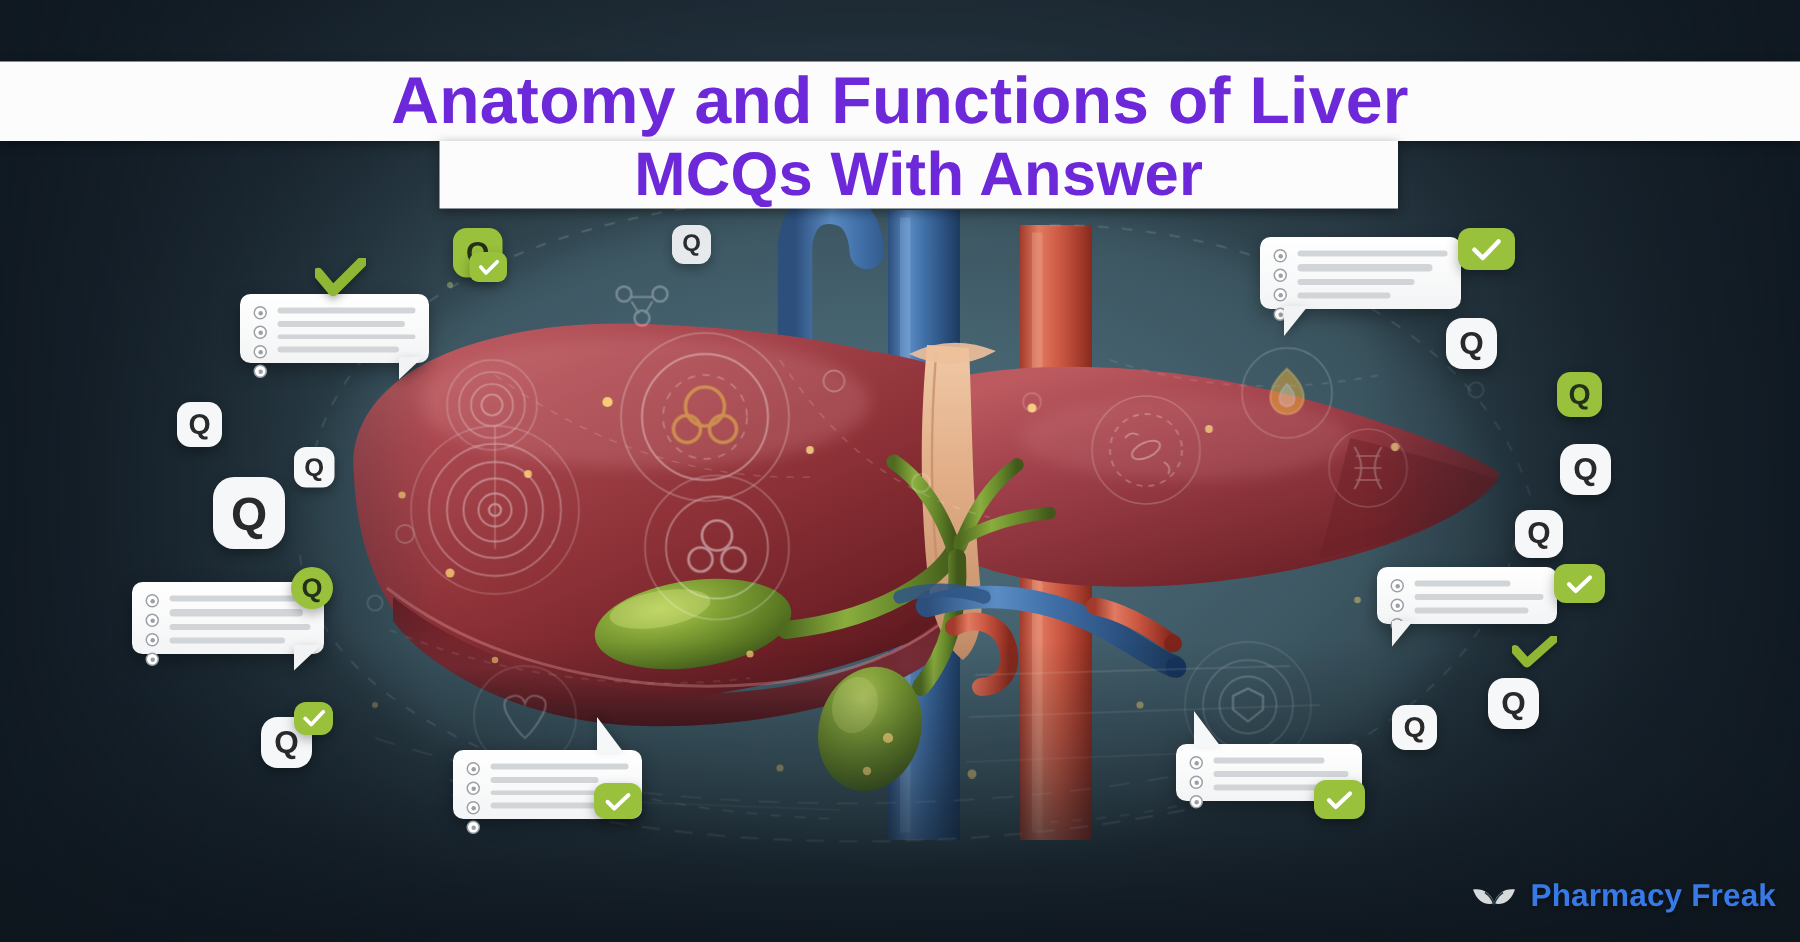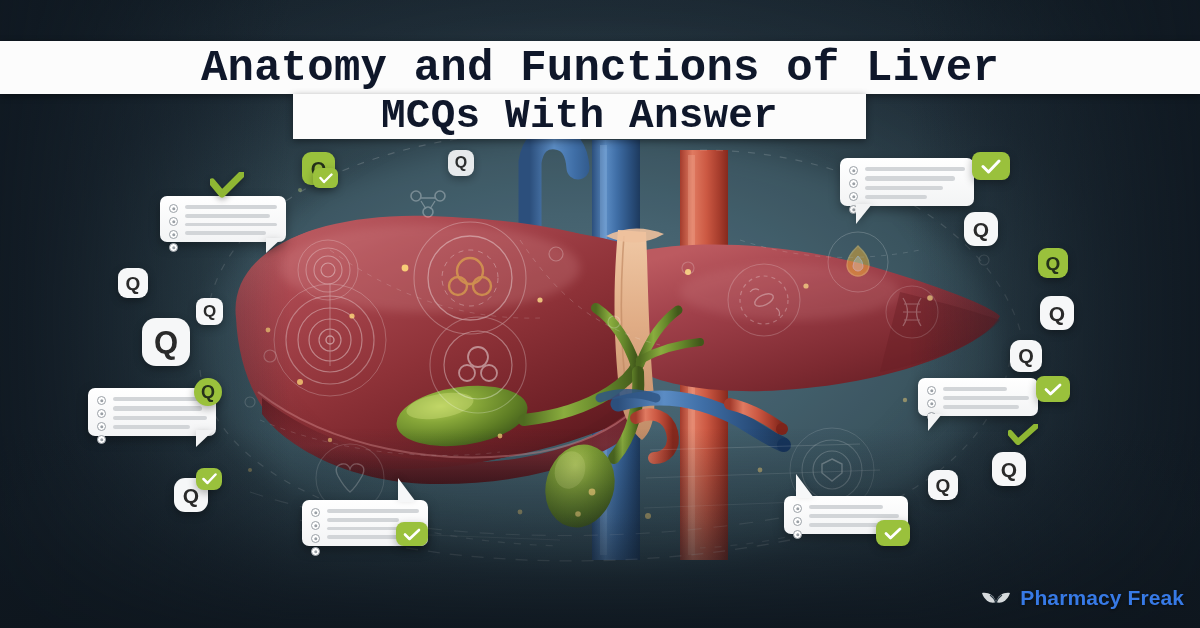--- a/index.html
+++ b/index.html
@@ -44,25 +44,25 @@
 
   
   .title-band {
     position: absolute;
     background: #fcfcfc;
     display: flex;
     align-items: center;
     box-shadow: 0 2px 7px rgba(0,0,0,0.42);
   }
   #band1 { left: 0;    top: 41px; width: 1200px; height: 53px; justify-content: center; }
-  #band2 { left: 293px;top: 94px; width: 573px;  height: 45px;  justify-content: center; }
+  #band2 { left: 293px;top: 94px; width: 639px;  height: 45px;  justify-content: center; }
 
   .title-line {
-    color: #0f172a;
-    font-family: Liberation Mono, monospace;
+    color: #6d28d9;
+    font-family: Liberation Sans, sans-serif;
     font-weight: 700;
     letter-spacing: 0.2px;
     white-space: nowrap;
     line-height: 1;
   }
   #band1 .title-line { font-size: 44px; }
   #band2 .title-line { font-size: 41px; }
 
   
   #organ { position:absolute; left:0; top:0; width:1200px; height:628px; }

